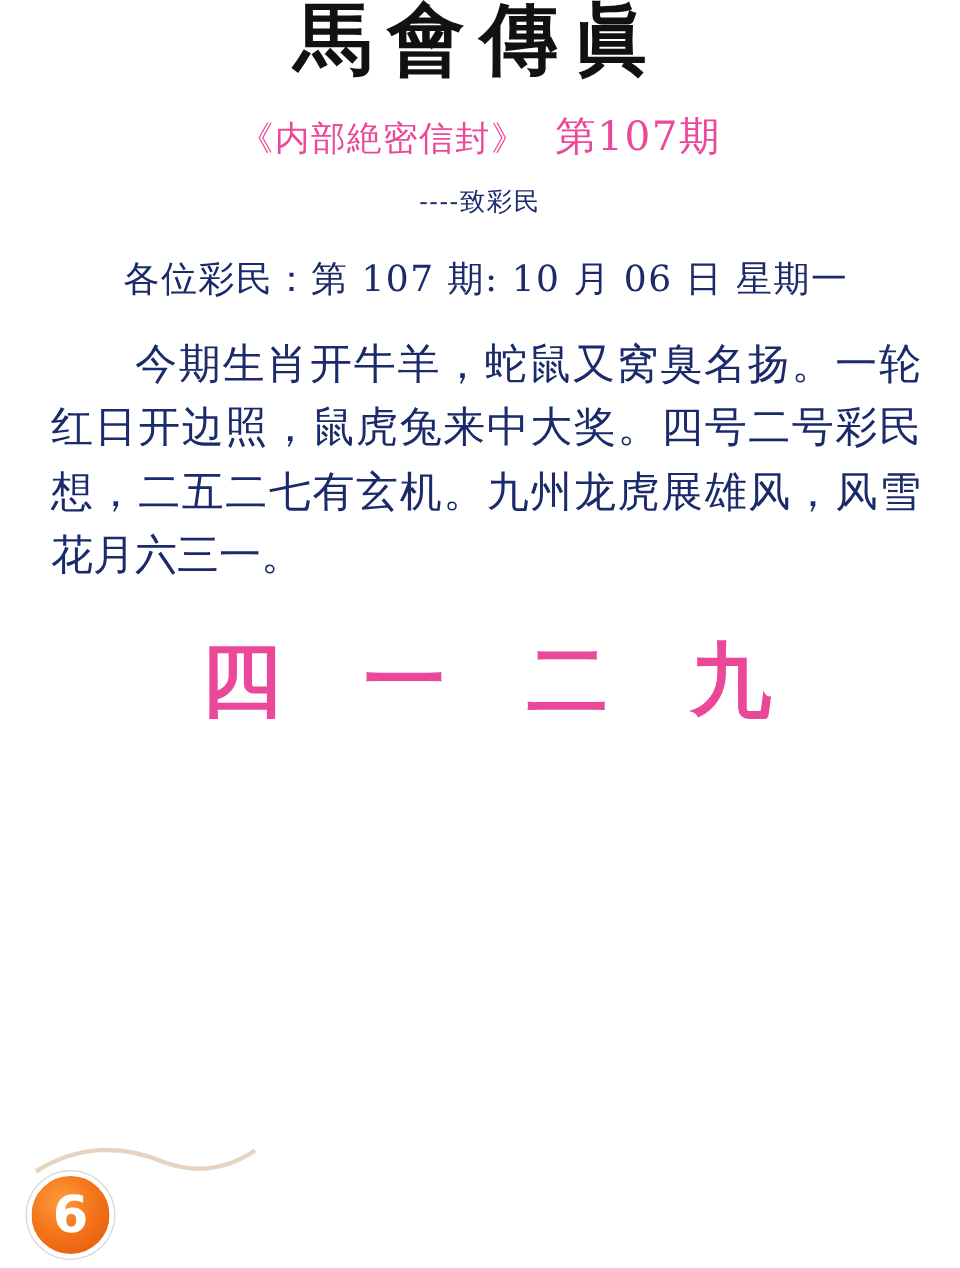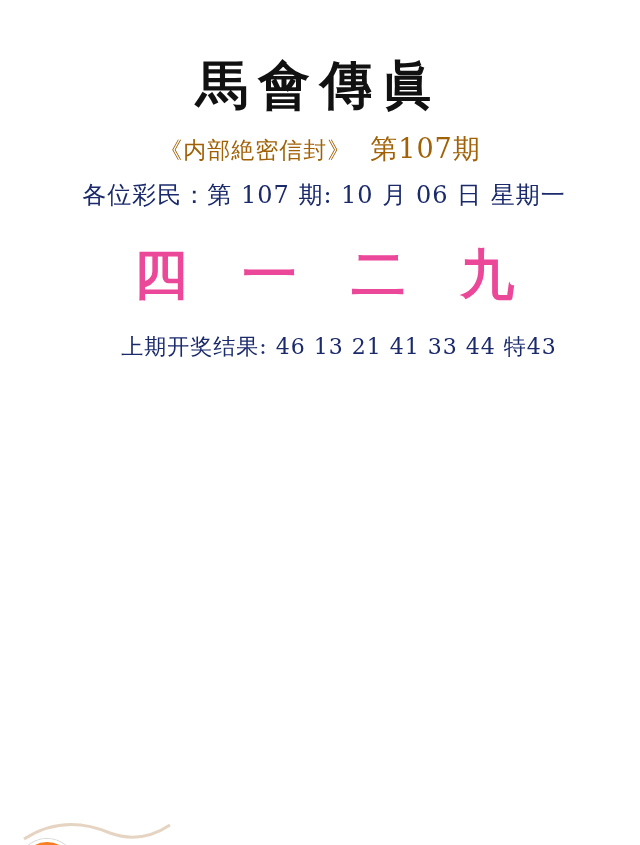--- a/index.html
+++ b/index.html
@@ -24,29 +24,28 @@
     background: #ffffff;
   }
 
   
   .title {
     text-align: center;
     font-size: 52px;
     font-weight: bold;
     letter-spacing: 10px;
     color: #111111;
-    margin-top: 58px;
     line-height: 1.05;
     font-family: "DejaVu Serif", "Liberation Serif", serif;
   }
 
   .subtitle-row {
     text-align: center;
     margin-top: 18px;
-    color: #a16207;
+    color: #ec4899;
     font-size: 25px;
     letter-spacing: 1px;
   }
   .subtitle-row .bracketed {
     font-size: 23px;
   }
   .subtitle-row .issue {
     font-size: 27px;
     margin-left: 10px;
   }
@@ -54,21 +53,21 @@
   .dedication {
     text-align: center;
     margin-top: 14px;
     font-size: 17px;
     color: #1a2a6b;
     letter-spacing: 1px;
   }
 
   
   .body-wrap {
-    margin-top: 10px;
+    margin-top: 22px;
     padding: 0 26px 0 34px;
   }
 
   .greeting-line {
     font-size: 24px;
     letter-spacing: 1px;
     text-align: center;
     color: #1a2a6b;
     line-height: 1.5;
   }
@@ -155,30 +154,31 @@
 
 <div class="page">
 
   <div class="title">馬會傳眞</div>
 
   <div class="subtitle-row">
     <span class="bracketed">《内部絶密信封》</span>
     <span class="issue">第107期</span>
   </div>
 
+  <div class="dedication">----致彩民</div>
 
   <div class="body-wrap">
 
     <div class="greeting-line">各位彩民：第 107 期: 10 月 06 日 星期一</div>
 
 
+    <div class="para indent">今期生肖开牛羊，蛇鼠又窝臭名扬。一轮红日开边照，鼠虎兔来中大奖。四号二号彩民想，二五二七有玄机。九州龙虎展雄风，风雪花月六三一。</div>
 
     <div class="big-numbers">四 一 二 九</div>
 
-    <div class="last-result">上期开奖结果: 46 13 21 41 33 44 特43</div>
   </div>
 
   <svg class="wm-swoosh" viewBox="0 0 150 26">
     <path d="M2 20 C 30 2, 60 2, 88 14 C 110 22, 130 18, 148 6" stroke="#c9a27a" stroke-width="3" fill="none"></path>
   </svg>
 
   <div class="watermark">
     <div class="wm-logo">6</div>
 
   </div>

